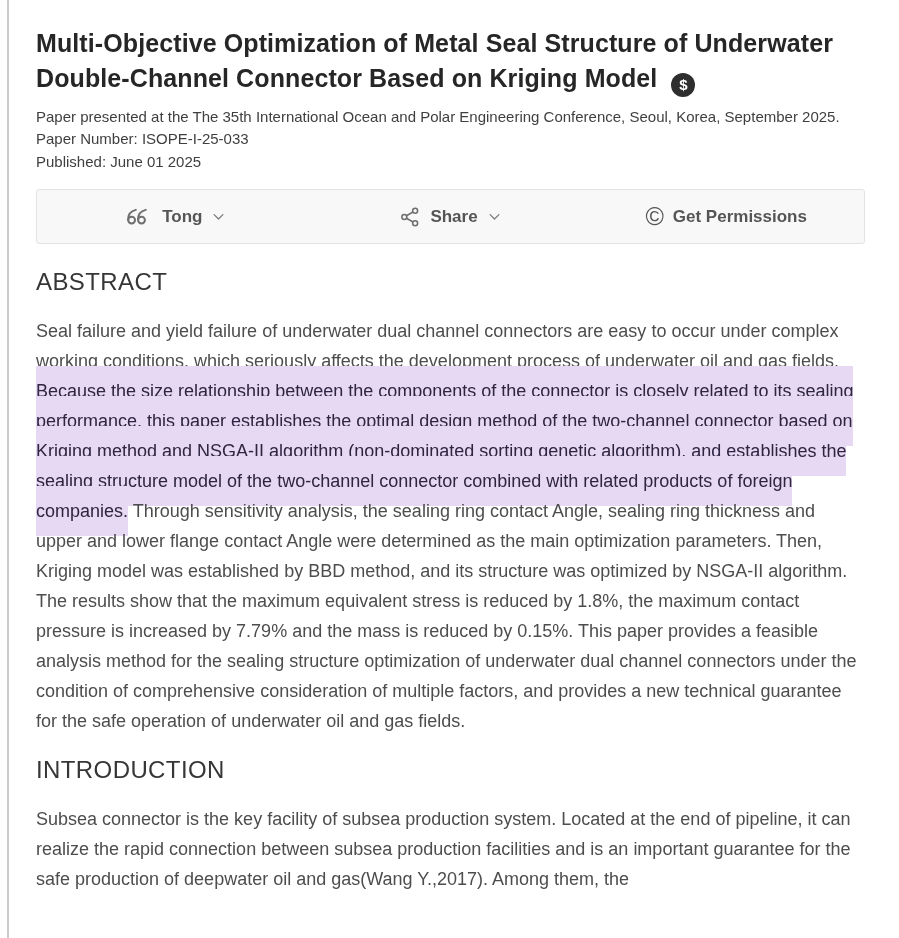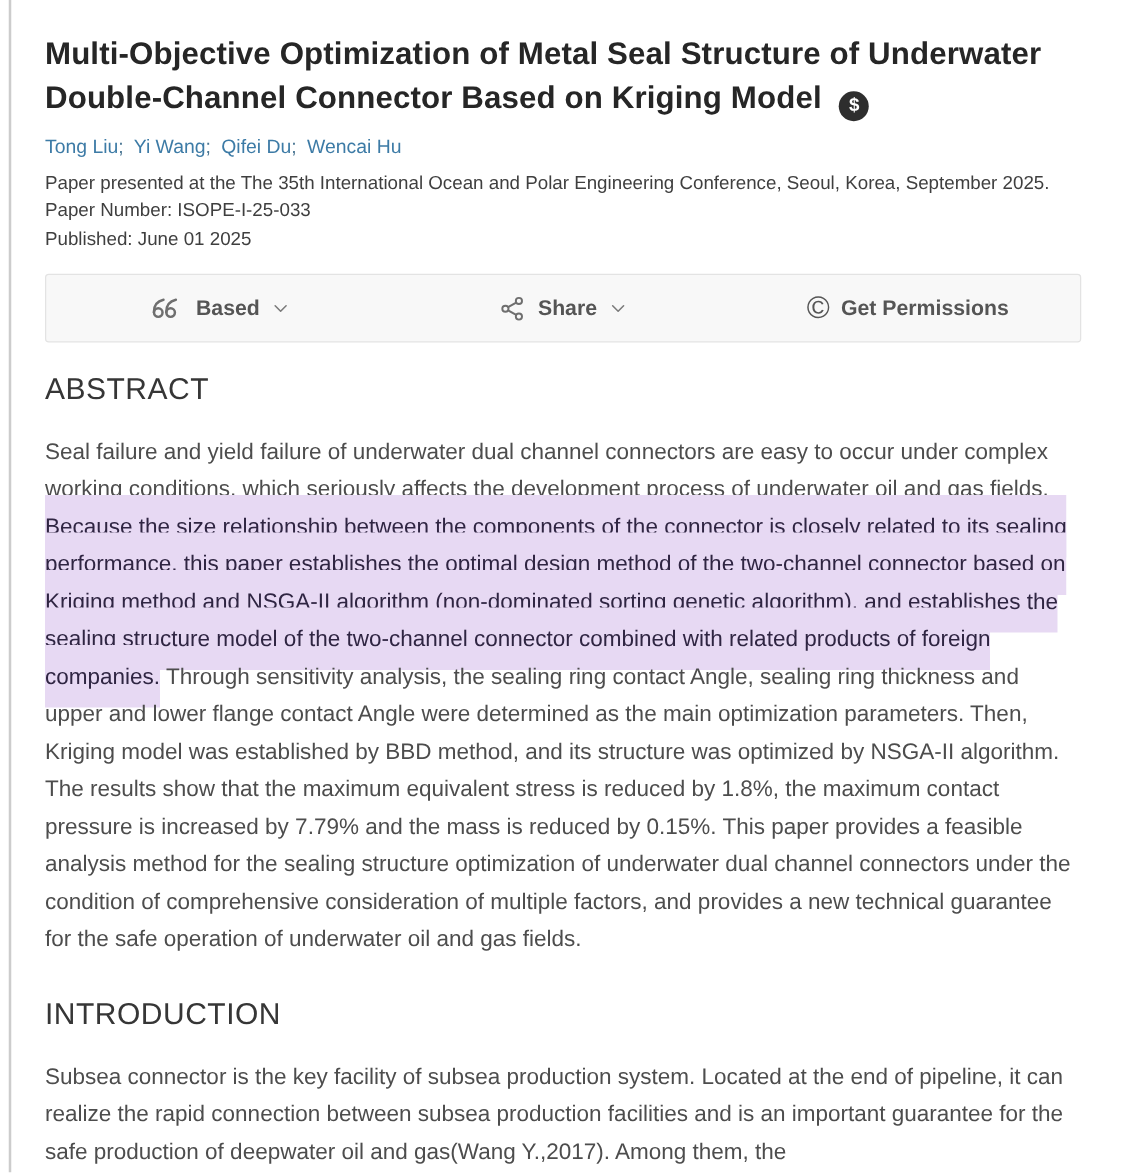--- a/index.html
+++ b/index.html
@@ -82,44 +82,38 @@
 
 <div class="content">
 
   <h1 class="paper-title">
     <span>Multi-Objective Optimization of Metal Seal Structure of Underwater Double-Channel Connector Based on Kriging Model</span>
     <span class="paid-icon">
       <span>$</span>
     </span>
   </h1>
 
-  <div class="authors">
-    <a class="author-link">Tong Liu</a><span class="author-sep">;</span>
-    <a class="author-link">Yi Wang</a><span class="author-sep">;</span>
-    <a class="author-link">Qifei Du</a><span class="author-sep">;</span>
-    <a class="author-link">Wencai Hu</a>
-  </div>
 
   <div class="meta">
     <p>Paper presented at the The 35th International Ocean and Polar Engineering Conference, Seoul, Korea, September 2025.</p>
     <p>Paper Number: ISOPE-I-25-033</p>
     <p>Published: June 01 2025</p>
   </div>
 
   <div class="toolbar">
     <button class="btn">
       <span>
         <svg width="30" height="22" viewBox="0 0 26 20" fill="none" stroke="#6f6f6f" stroke-width="1.8" stroke-linecap="round">
           <path d="M11 3.5 C6.5 4.5 4 7.8 4 12.5"></path>
           <circle cx="7.2" cy="12.8" r="3.1"></circle>
           <path d="M20 3.5 C15.5 4.5 13 7.8 13 12.5"></path>
           <circle cx="16.2" cy="12.8" r="3.1"></circle>
         </svg>
       </span>
-      <span>Based</span>
+      <span>Tong</span>
       <span>
         <svg width="15" height="15" viewBox="0 0 24 24" fill="none" stroke="#7a7a7a" stroke-width="2" stroke-linecap="round" stroke-linejoin="round">
             <polyline points="5 9 12 16 19 9"></polyline>
           </svg>
       </span>
     </button>
     <button class="btn">
       <span>
         <svg width="22" height="22" viewBox="0 0 24 24" fill="none" stroke="#6f6f6f" stroke-width="1.7">
           <circle cx="17.6" cy="5.2" r="2.7"></circle>
@@ -139,17 +133,17 @@
     <button class="btn">
       <span style="font-size:25px; color:#565656; font-weight:400; line-height:1;">©</span>
       <span>Get Permissions</span>
     </button>
   </div>
 
   <h2 class="section-heading">ABSTRACT</h2>
 
   <p class="para"><span>Seal failure and yield failure of underwater dual channel connectors are easy to occur under complex working conditions, which seriously affects the development process of underwater oil and gas fields. </span><span class="hl">Because the size relationship between the components of the connector is closely related to its sealing performance, this paper establishes the optimal design method of the two-channel connector based on Kriging method and NSGA-II algorithm (non-dominated sorting genetic algorithm), and establishes the sealing structure model of the two-channel connector combined with related products of foreign companies.</span><span> Through sensitivity analysis, the sealing ring contact Angle, sealing ring thickness and upper and lower flange contact Angle were determined as the main optimization parameters. Then, Kriging model was established by BBD method, and its structure was optimized by NSGA-II algorithm. The results show that the maximum equivalent stress is reduced by 1.8%, the maximum contact pressure is increased by 7.79% and the mass is reduced by 0.15%. This paper provides a feasible analysis method for the sealing structure optimization of underwater dual channel connectors under the condition of comprehensive consideration of multiple factors, and provides a new technical guarantee for the safe operation of underwater oil and gas fields.</span></p>
 
-  <h2 class="section-heading" style="margin-top:32px;">INTRODUCTION</h2>
+  <h2 class="section-heading" style="margin-top:20px;">INTRODUCTION</h2>
 
   <p class="para">Subsea connector is the key facility of subsea production system. Located at the end of pipeline, it can realize the rapid connection between subsea production facilities and is an important guarantee for the safe production of deepwater oil and gas(Wang Y.,2017). Among them, the</p>
 
 </div>
 
 </body></html>

